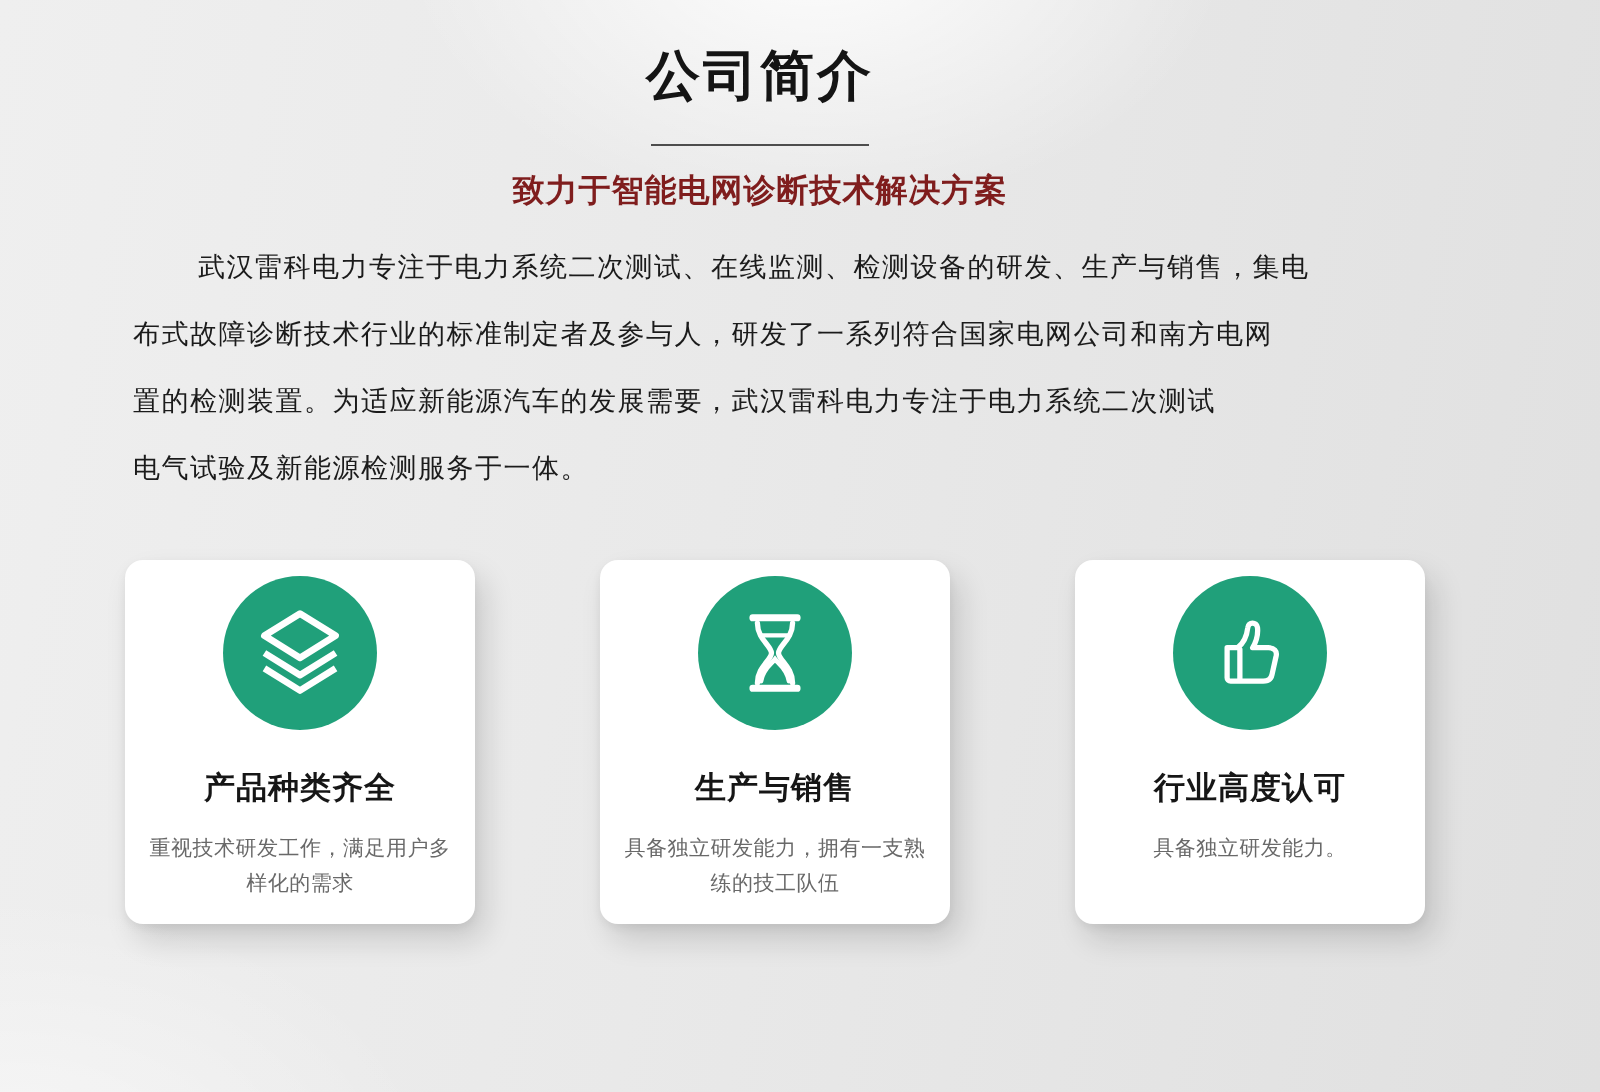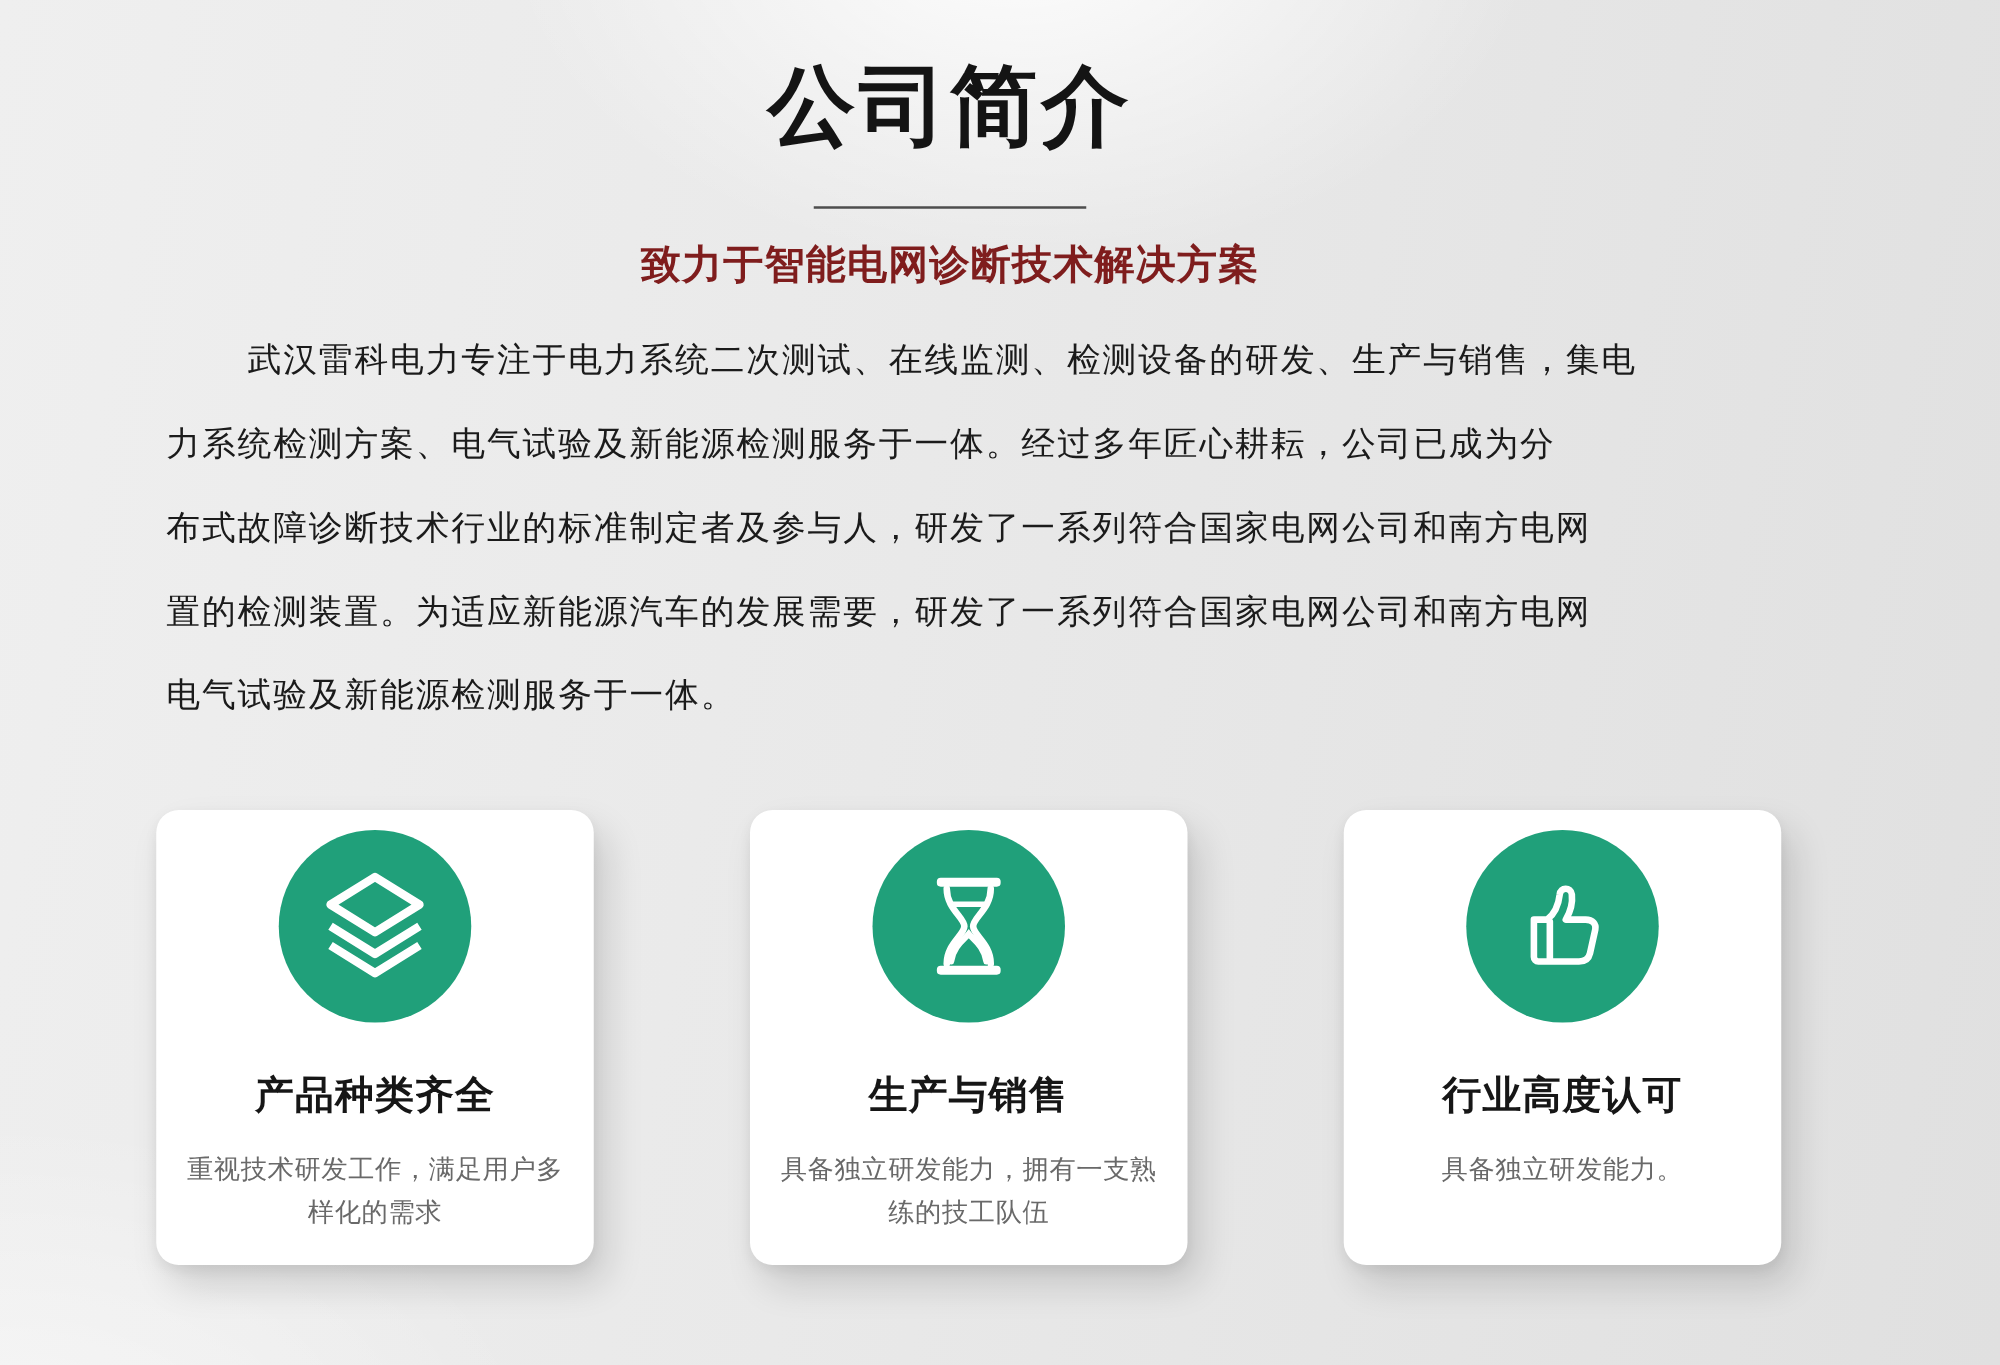--- a/index.html
+++ b/index.html
@@ -9,21 +9,21 @@
     color: #1a1a1a;
     background:
       radial-gradient(ellipse 640px 430px at 51% -6%, rgba(255,255,255,0.95), rgba(255,255,255,0) 65%),
       radial-gradient(ellipse 800px 520px at 0% 108%, rgba(255,255,255,0.55), rgba(255,255,255,0) 55%),
       linear-gradient(100deg, #efefef 0%, #e9e9e9 45%, #e0e0e0 100%);
   }
 
   
   .hero { width: 1220px; margin: 0 0 0 150px; padding-top: 40px; text-align: center; }
   .page-title {
-    font-size: 70px; font-weight: 700; letter-spacing: 3px; color: #141414; line-height: 1.3;
+    font-size: 54px; font-weight: 700; letter-spacing: 3px; color: #141414; line-height: 1.3;
   }
   .title-divider {
     width: 218px; height: 2px; background: #4d4d4d; margin: 34px auto 0;
   }
   .page-subtitle {
     margin-top: 23px; font-size: 32px; font-weight: 700; letter-spacing: 1px; color: #7f1d1d;
   }
 
   
   .intro {
@@ -62,23 +62,22 @@
 <body>
 
 <div class="hero">
   <div class="page-title">公司简介</div>
   <div class="title-divider"></div>
   <div class="page-subtitle">致力于智能电网诊断技术解决方案</div>
 </div>
 
 <div class="intro">
   <div class="line first">武汉雷科电力专注于电力系统二次测试、在线监测、检测设备的研发、生产与销售，集电</div>
-  <div class="line">力系统检测方案、电气试验及新能源检测服务于一体。经过多年匠心耕耘，公司已成为分</div>
   <div class="line">布式故障诊断技术行业的标准制定者及参与人，研发了一系列符合国家电网公司和南方电网</div>
-  <div class="line">置的检测装置。为适应新能源汽车的发展需要，研发了一系列符合国家电网公司和南方电网</div>
+  <div class="line">置的检测装置。为适应新能源汽车的发展需要，武汉雷科电力专注于电力系统二次测试</div>
   <div class="line">电气试验及新能源检测服务于一体。</div>
 </div>
 
 <div class="cards">
 
   <div class="card">
     <div class="icon-circle">
       <span>
         <svg width="100" height="94" viewBox="0 0 104 96" fill="none" stroke="#ffffff" stroke-width="7" stroke-linejoin="round">
           <path d="M52 7 L89 30 L52 53 L15 30 Z"></path>

